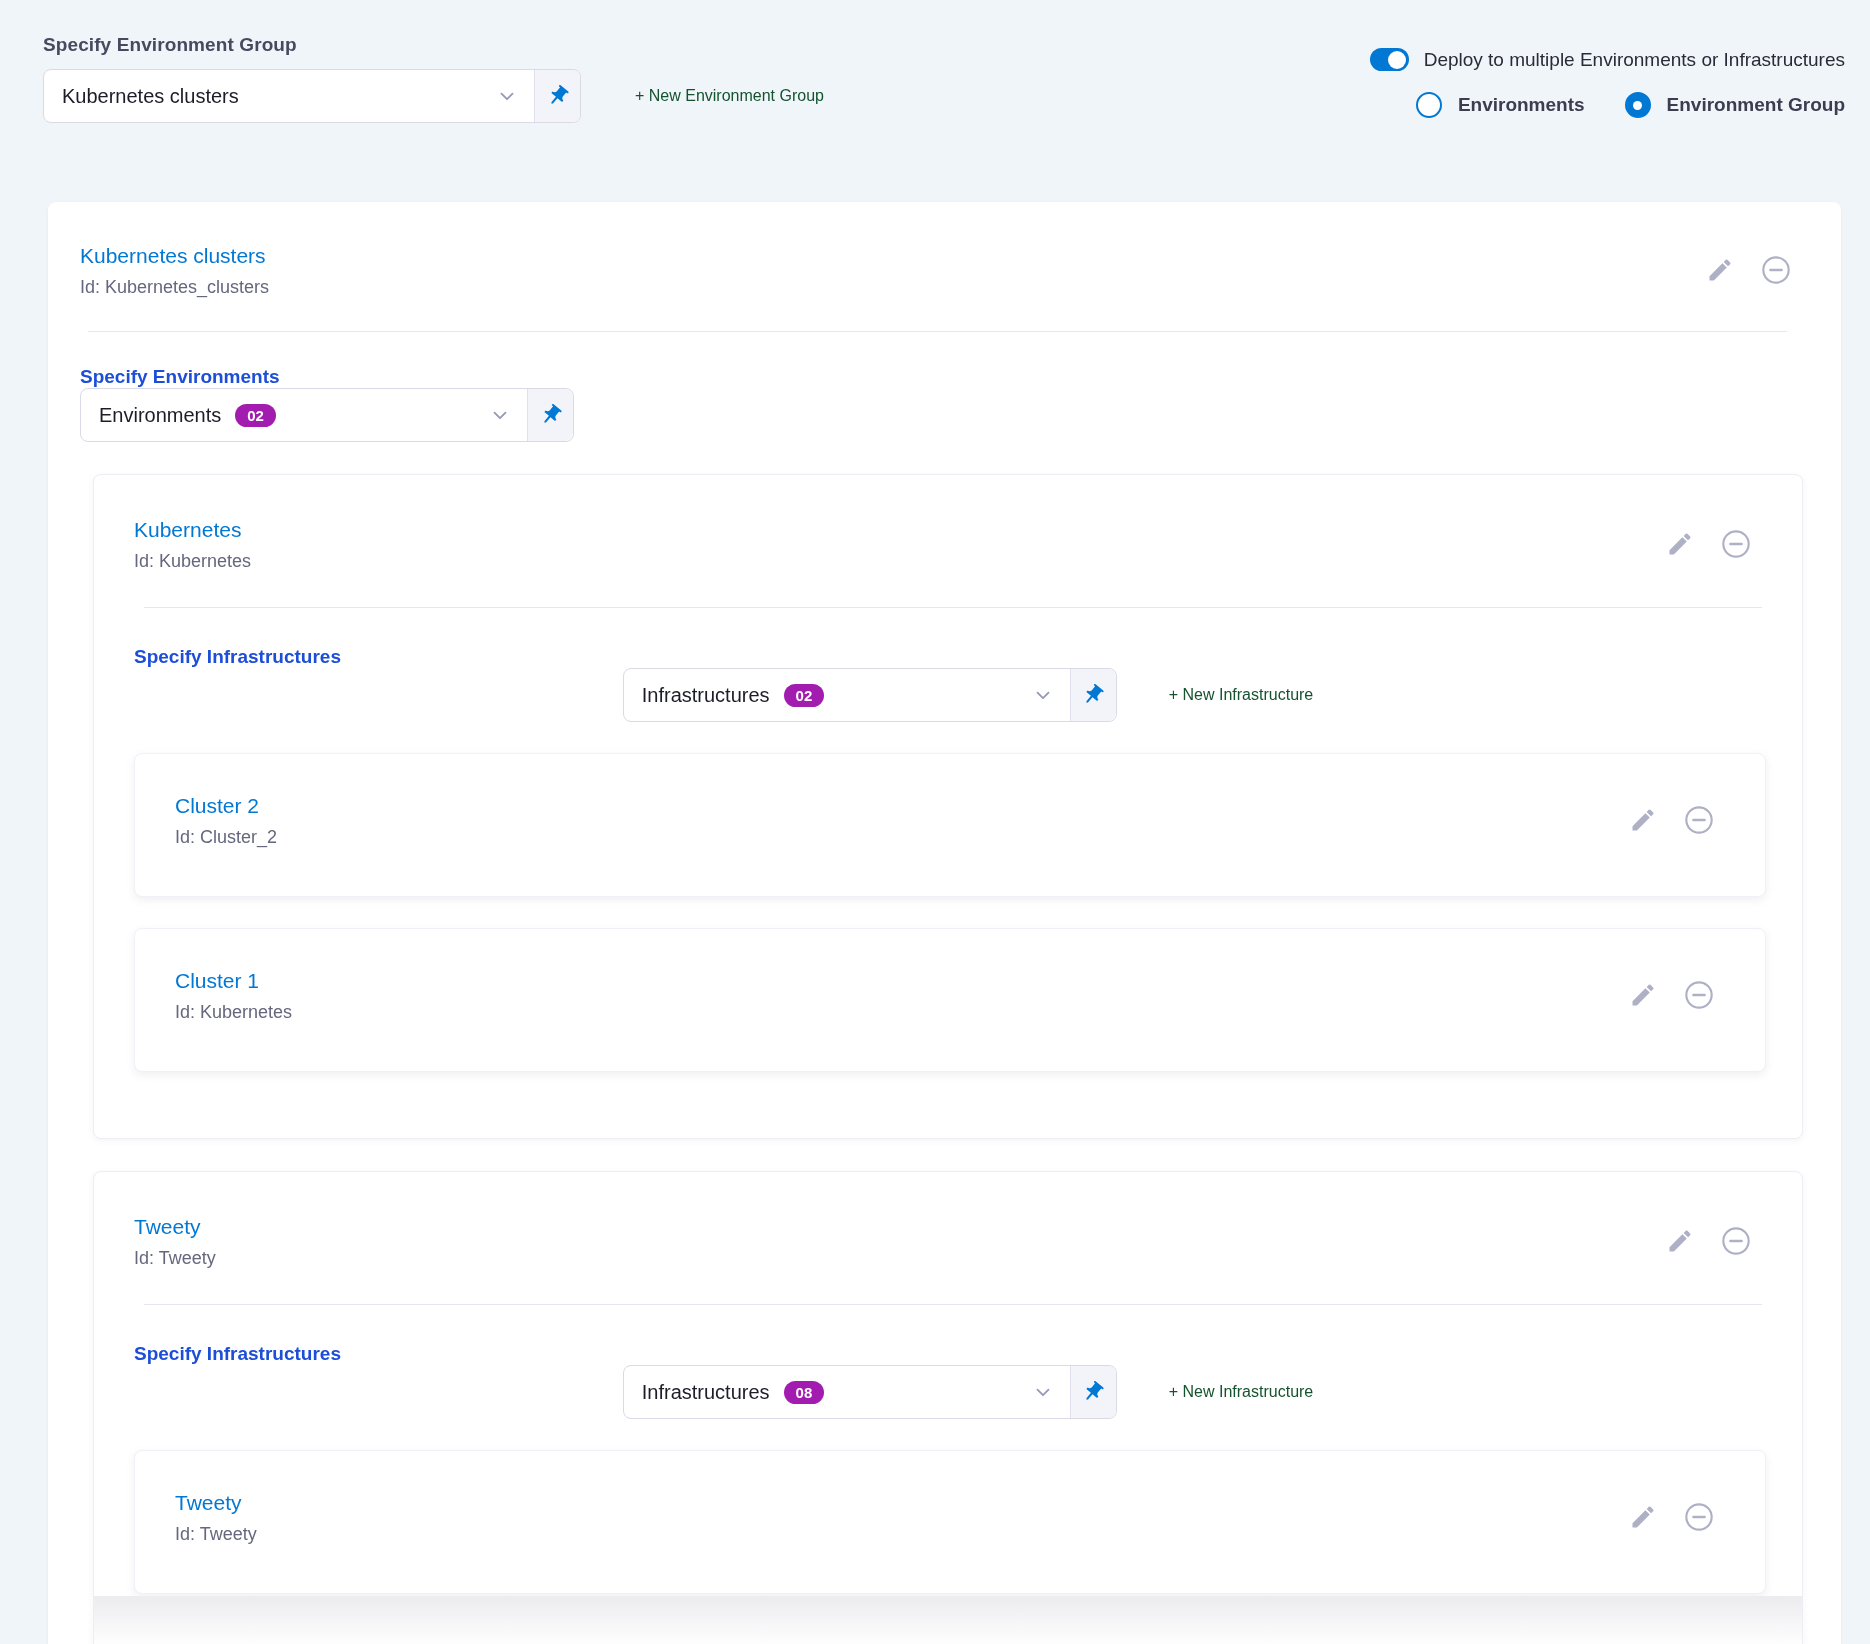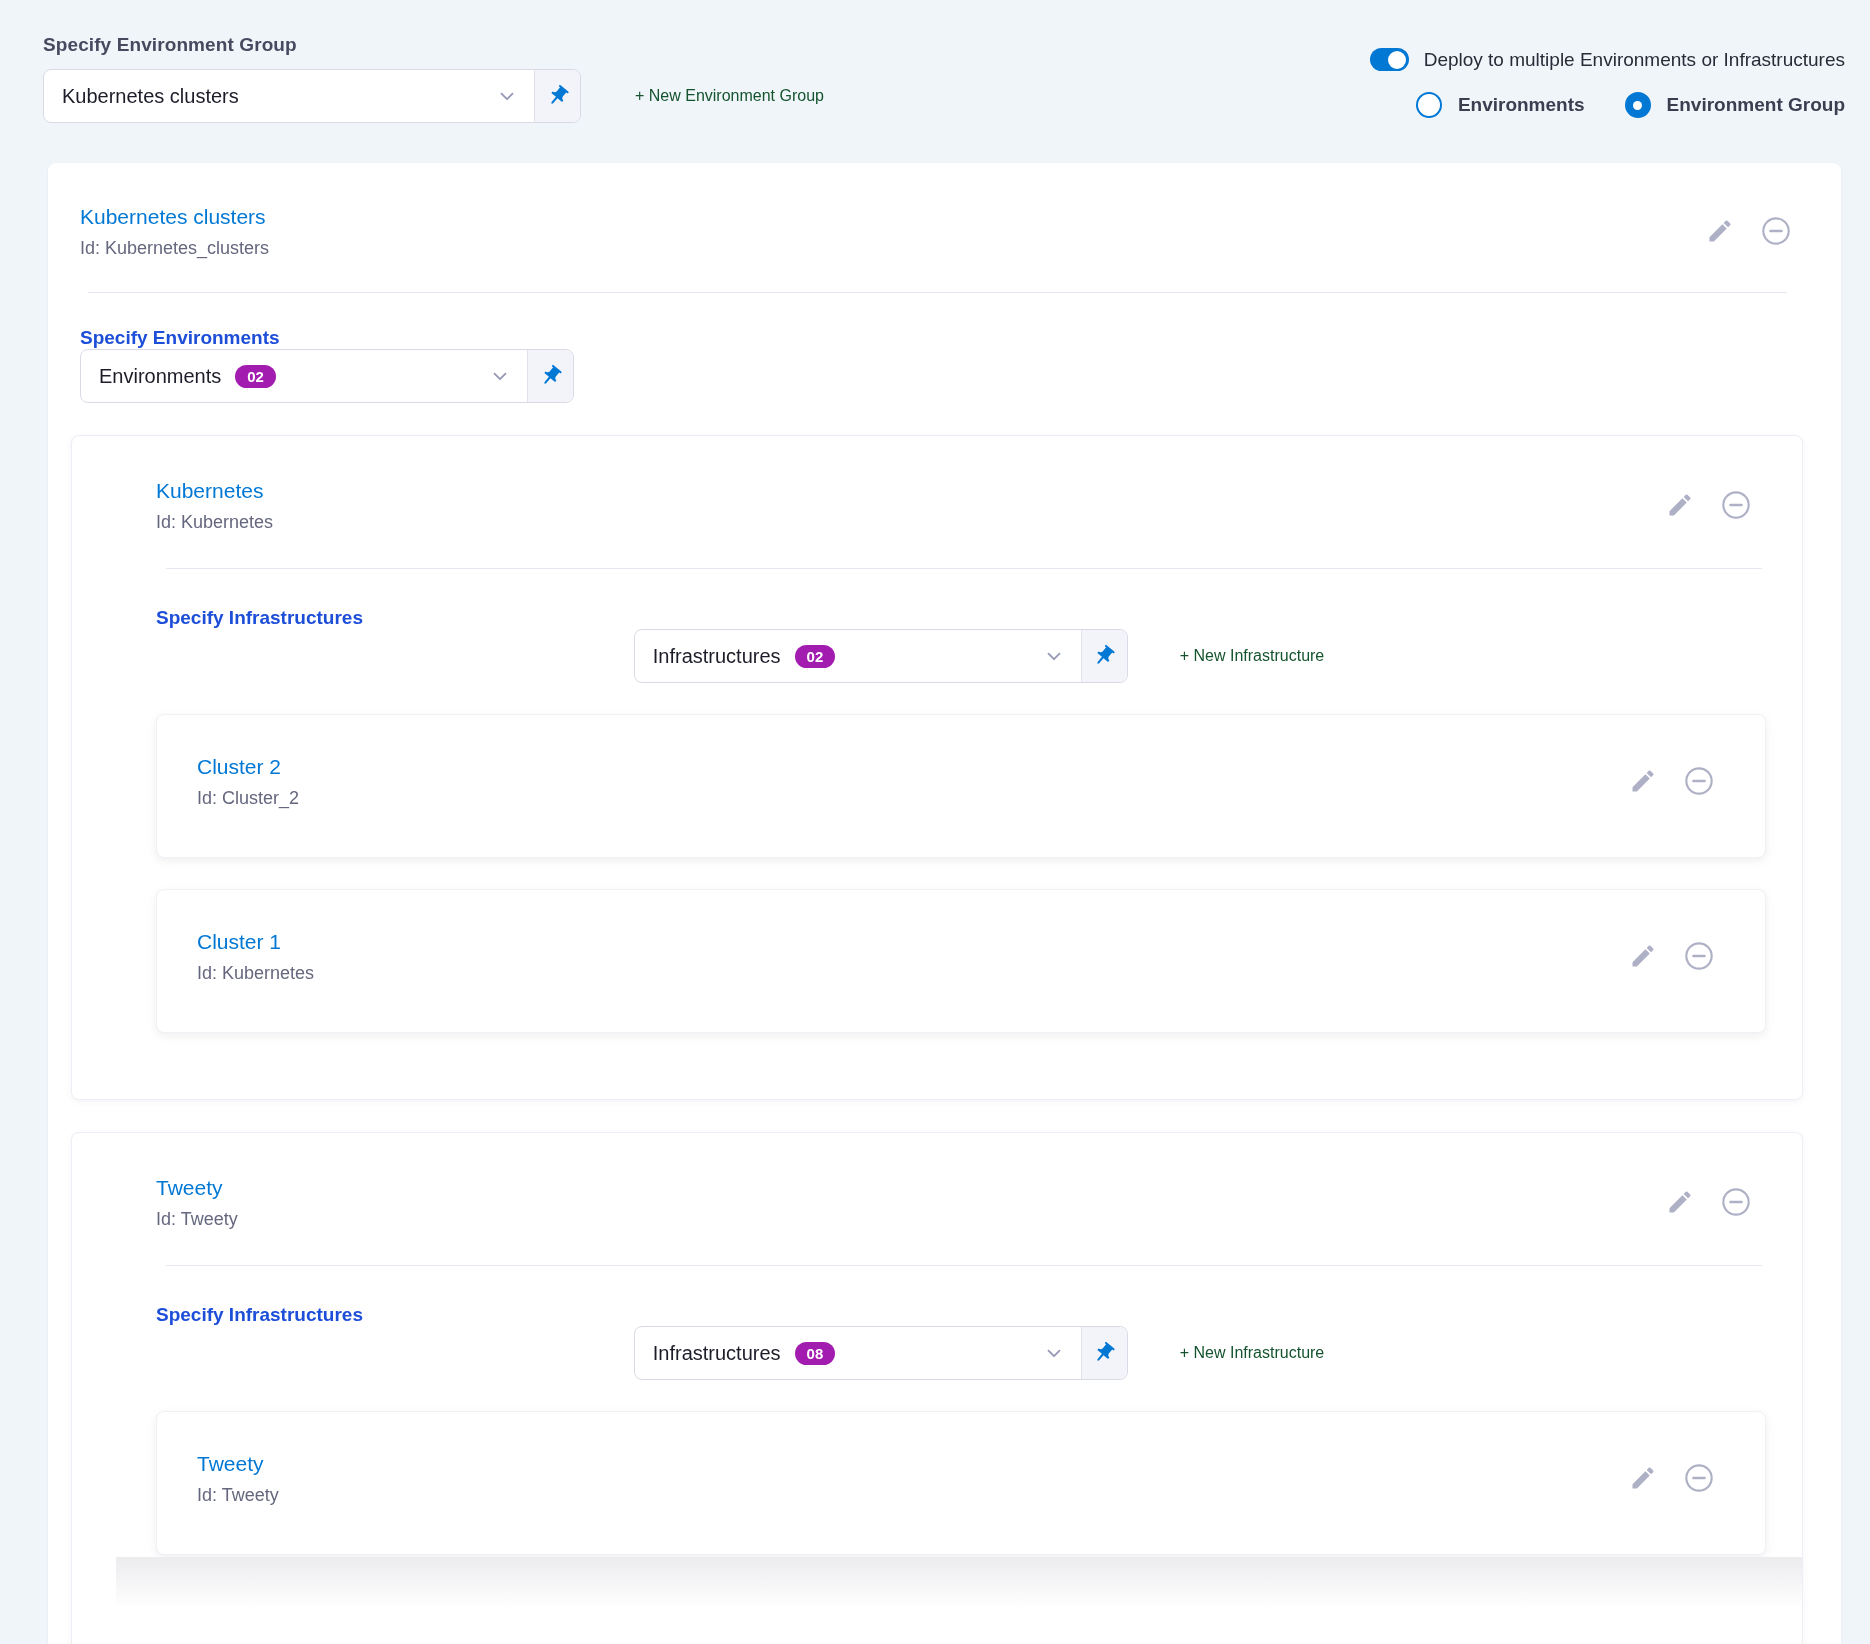--- a/index.html
+++ b/index.html
@@ -3,21 +3,21 @@
 <meta charset="utf-8">
 <style>
   * { margin:0; padding:0; box-sizing:border-box; }
   html,body { width:1870px; height:1644px; overflow:hidden; }
   body {
     background:#f0f5fa;
     font-family:"Liberation Sans", sans-serif;
     color:#1c1d29;
   }
   
-  .topbar { position:relative; height:163px;border-radius:18px; }
+  .topbar { position:relative; height:202px;border-radius:18px; }
   .top-left { position:absolute; left:43px; top:34px; }
   .field-label { font-size:19px; font-weight:700; color:#474a5f; letter-spacing:.1px; }
   .control-row { display:flex; align-items:center; margin-top:13px; }
   .combo {
     display:flex; align-items:stretch; height:54px;
     border:1px solid #d9dae5; border-radius:8px; background:#fff; overflow:hidden;
   }
   .combo-main { display:flex; align-items:center; justify-content:space-between; padding:0 16px 0 18px; flex:1; cursor:pointer; }
   .combo-value { font-size:20px; color:#1c1d29; display:flex; align-items:center; }
   .combo-w538 { width:538px; }
@@ -63,24 +63,23 @@
   .card-id { font-size:18px; color:#65677e; margin-top:9px; }
   .icon-actions { margin-left:auto; display:flex; align-items:center; gap:26px; }
   .icon-btn { background:none; border:none; cursor:pointer; display:flex; align-items:center; justify-content:center; padding:0; }
   .divider { height:1px; background:#e7e8ef; }
   .outer-card > .divider { margin:33px 54px 0 40px; }
   .section-label { font-size:19px; font-weight:700; color:#1d4ed8; }
   .outer-card > .section-label { margin:34px 0 0 32px; }
   .outer-card > .control-row { margin:0 0 0 32px; }
 
   .env-card {
-    margin:32px 38px 0 23px; background:#fff;
+    margin:32px 38px 0 45px; background:#fff;
     border:1px solid #edeef5; border-radius:8px;
     box-shadow:0 2px 6px rgba(96,97,112,.07);
-    padding-left:44px;
   }
   .env-card > .card-header { padding:43px 50px 0 40px; }
   .env-card > .divider { margin:35px 40px 0 50px; }
   .env-card > .section-label { margin:38px 0 0 40px; }
   .env-card > .control-row { margin:0 0 0 40px;justify-content:center; }
   .env-card.first { padding-bottom:66px; }
   .env-card.cut { height:660px; overflow:hidden; }
 
   .infra-card {
     margin:31px 36px 0 40px; height:144px;

